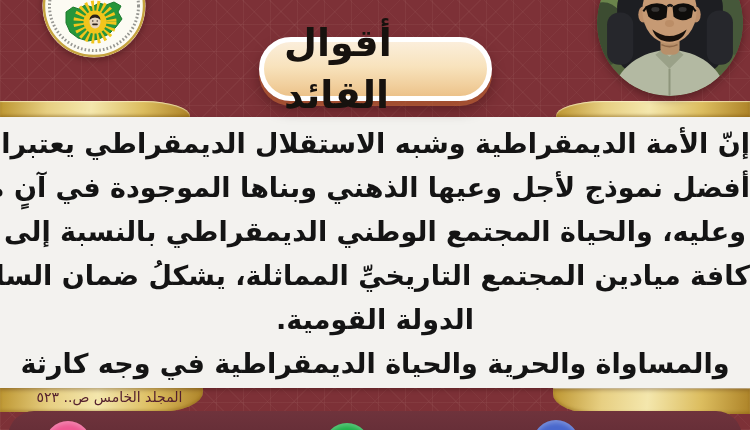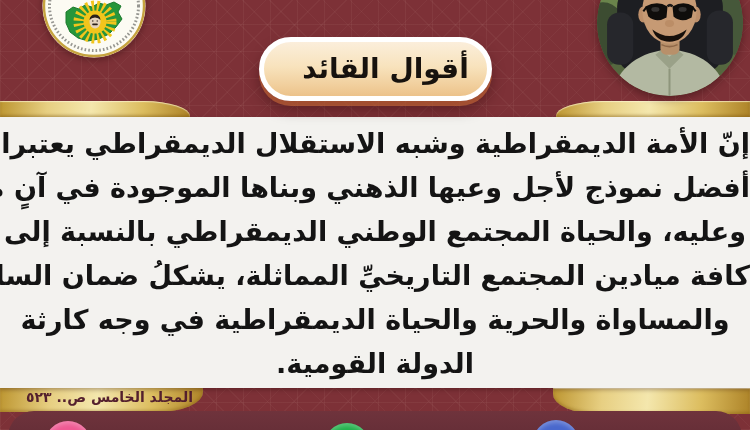--- a/index.html
+++ b/index.html
@@ -23,35 +23,35 @@
     overflow:hidden;z-index:4;box-shadow:0 3px 8px rgba(30,5,5,.4);
   }
   .pill{
     position:absolute;left:259px;top:37px;width:233px;height:64px;box-sizing:border-box;
     border:5px solid #ffffff;border-radius:33px;z-index:5;
     background:linear-gradient(180deg,#fbeedb 0%,#f8e3bd 45%,#f1cf9d 80%,#ecc28a 100%);
     box-shadow:0 5px 0 rgba(205,108,56,0.6), 0 9px 14px rgba(45,8,8,0.4);
     display:flex;align-items:center;justify-content:center;
   }
   .pill span{
-    font-size:28px;font-weight:bold;color:#17120e;letter-spacing:0;line-height:52px;margin-left:20px;
+    font-size:38px;font-weight:bold;color:#17120e;letter-spacing:0;line-height:52px;margin-left:20px;
   }
   
   .ribbon{
     position:absolute;z-index:1;
     background:linear-gradient(95deg,#bd9631 0%,#e7cf82 25%,#f4e7ad 48%,#dcbd5f 75%,#ad8328 100%);
     box-shadow:inset 0 -2px 3px rgba(120,80,10,.35), inset 0 1px 1px rgba(255,250,220,.7);
   }
   .rb-tl{left:0;top:101px;width:190px;height:16px;border-top-right-radius:46px 15px;}
   .rb-tr{left:556px;top:101px;width:194px;height:16px;border-top-left-radius:46px 15px;}
   .rb-bl{left:0;top:384px;width:203px;height:28px;border-bottom-right-radius:46px 20px;}
   .rb-br{left:553px;top:388px;width:197px;height:26px;border-bottom-left-radius:46px 20px;}
   .rb-bl span{
     display:block;direction:rtl;text-align:center;padding:5px 10px 0 26px;
-    font-size:14px;font-weight:bold;color:#54202e;white-space:nowrap;
+    font-size:14px;font-weight:normal;color:#54202e;white-space:nowrap;
   }
   
   .panel{
     position:absolute;left:0;top:117px;width:750px;height:271px;z-index:2;
     background:#f3f2ef;box-shadow:0 2px 4px rgba(40,8,8,.3);
     display:flex;flex-direction:column;justify-content:flex-start;padding-top:5px;box-sizing:border-box;
   }
   .qline{
     direction:rtl;text-align:center;white-space:nowrap;
     font-size:27px;line-height:44px;font-weight:bold;color:#141414;
@@ -134,22 +134,22 @@
   </div>
 
   <div class="ribbon rb-tl"></div>
   <div class="ribbon rb-tr"></div>
 
   <div class="panel" dir="rtl">
     <div class="qline">إنّ الأمة الديمقراطية وشبه الاستقلال الديمقراطي يعتبران</div>
     <div class="qline">أفضل نموذج لأجل وعيها الذهني وبناها الموجودة في آنٍ معاً.</div>
     <div class="qline">وعليه، والحياة المجتمع الوطني الديمقراطي بالنسبة إلى</div>
     <div class="qline">كافة ميادين المجتمع التاريخيِّ المماثلة، يشكلُ ضمان السلام</div>
+    <div class="qline">الدولة القومية.</div>
     <div class="qline">والمساواة والحرية والحياة الديمقراطية في وجه كارثة</div>
-    <div class="qline">الدولة القومية.</div>
   </div>
 
   <div class="ribbon rb-bl">
     <span>المجلد الخامس ص.. ٥٢٣</span>
   </div>
   <div class="ribbon rb-br"></div>
 
   <div class="footer-bar"></div>
   <div class="soc soc-pink"></div>
   <div class="soc soc-green"></div>

